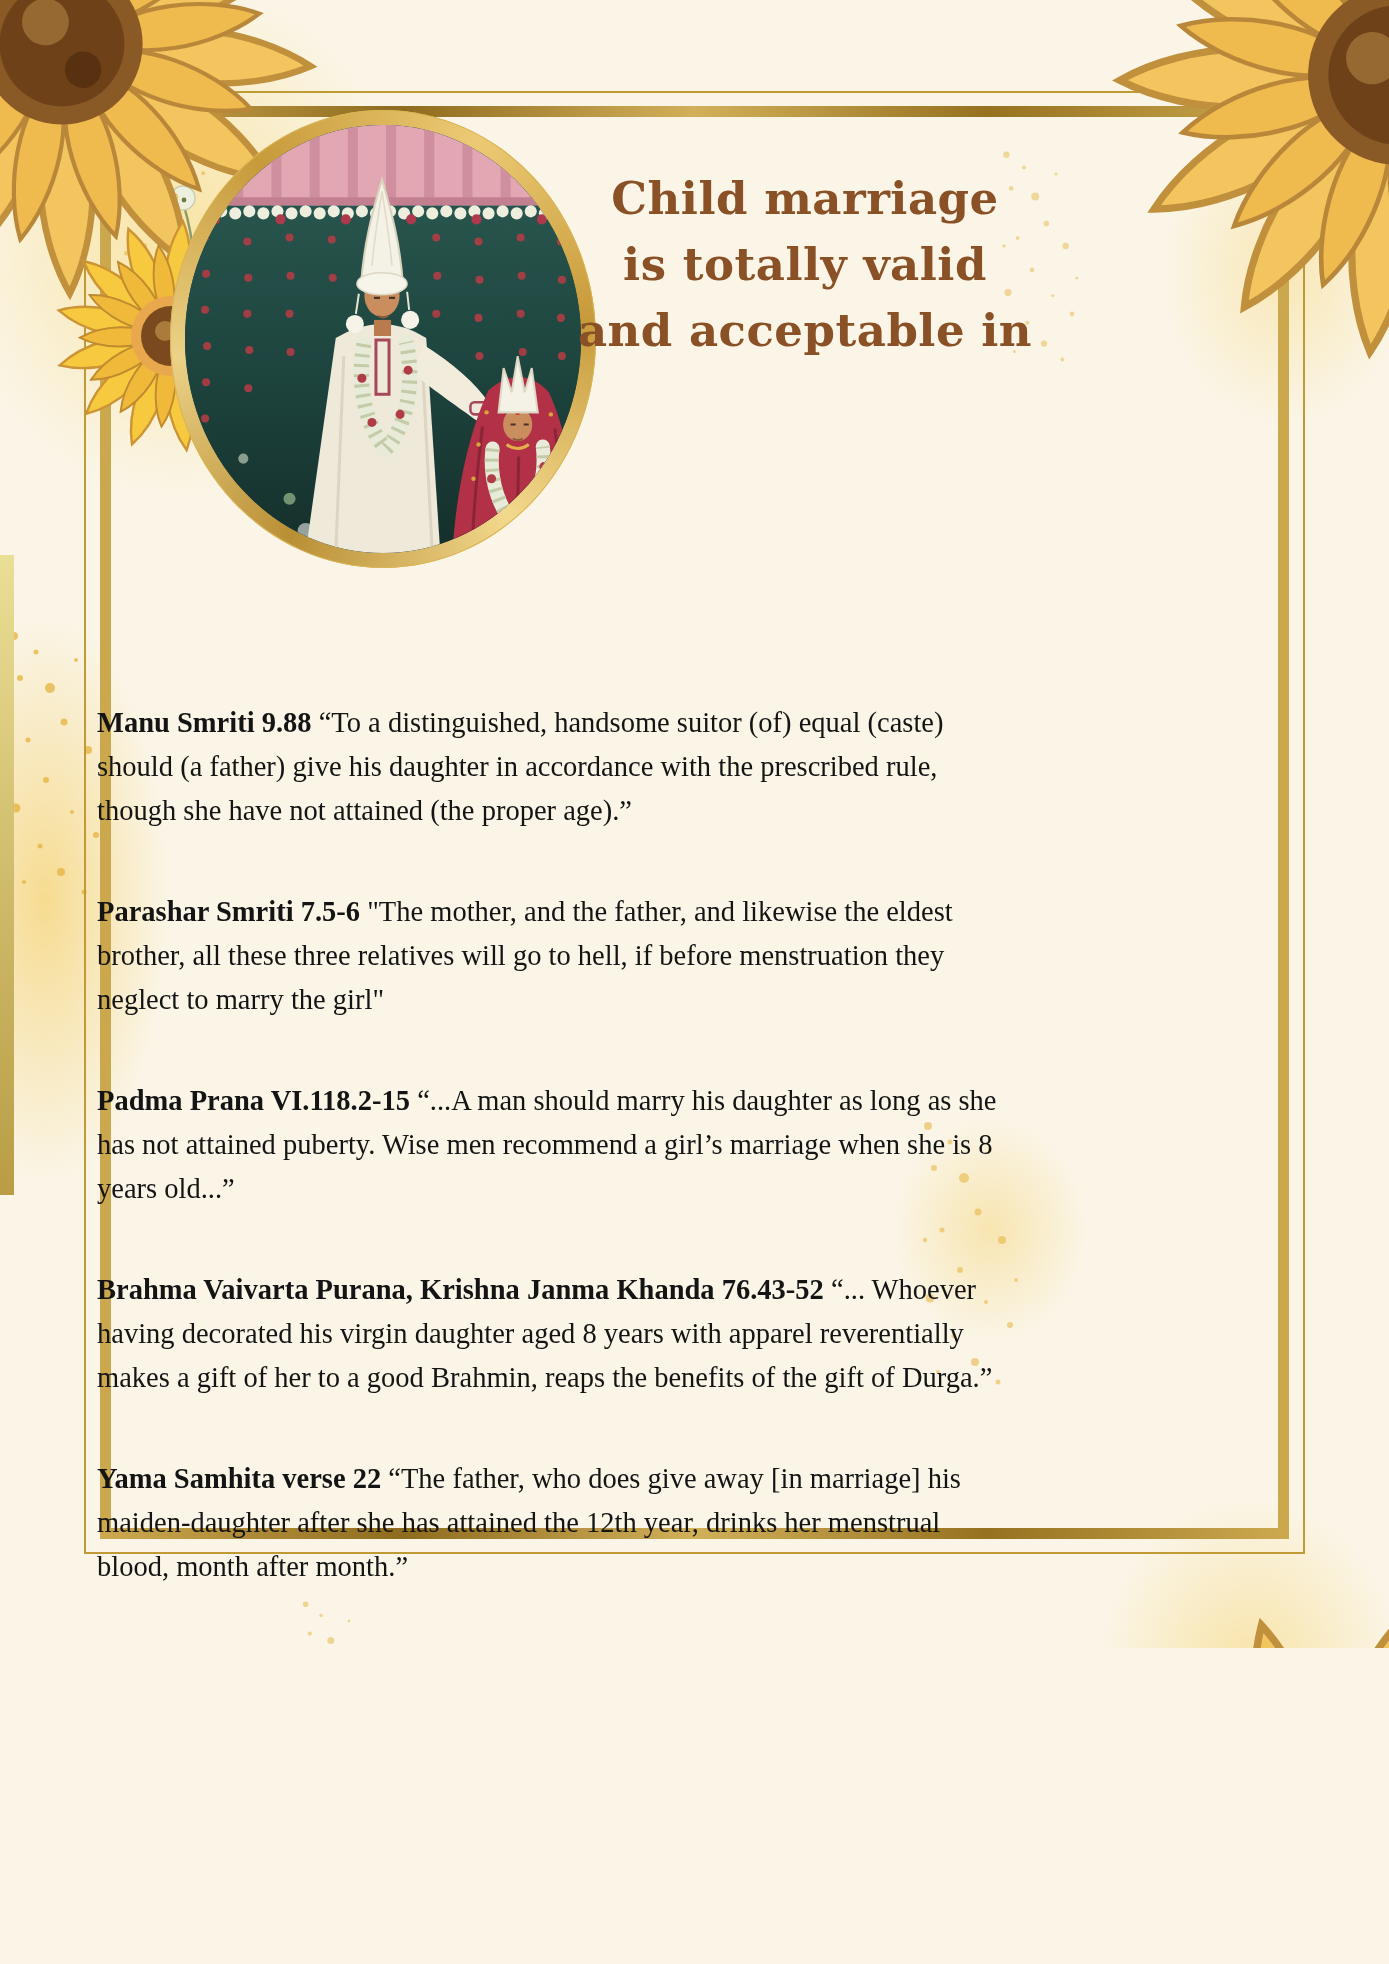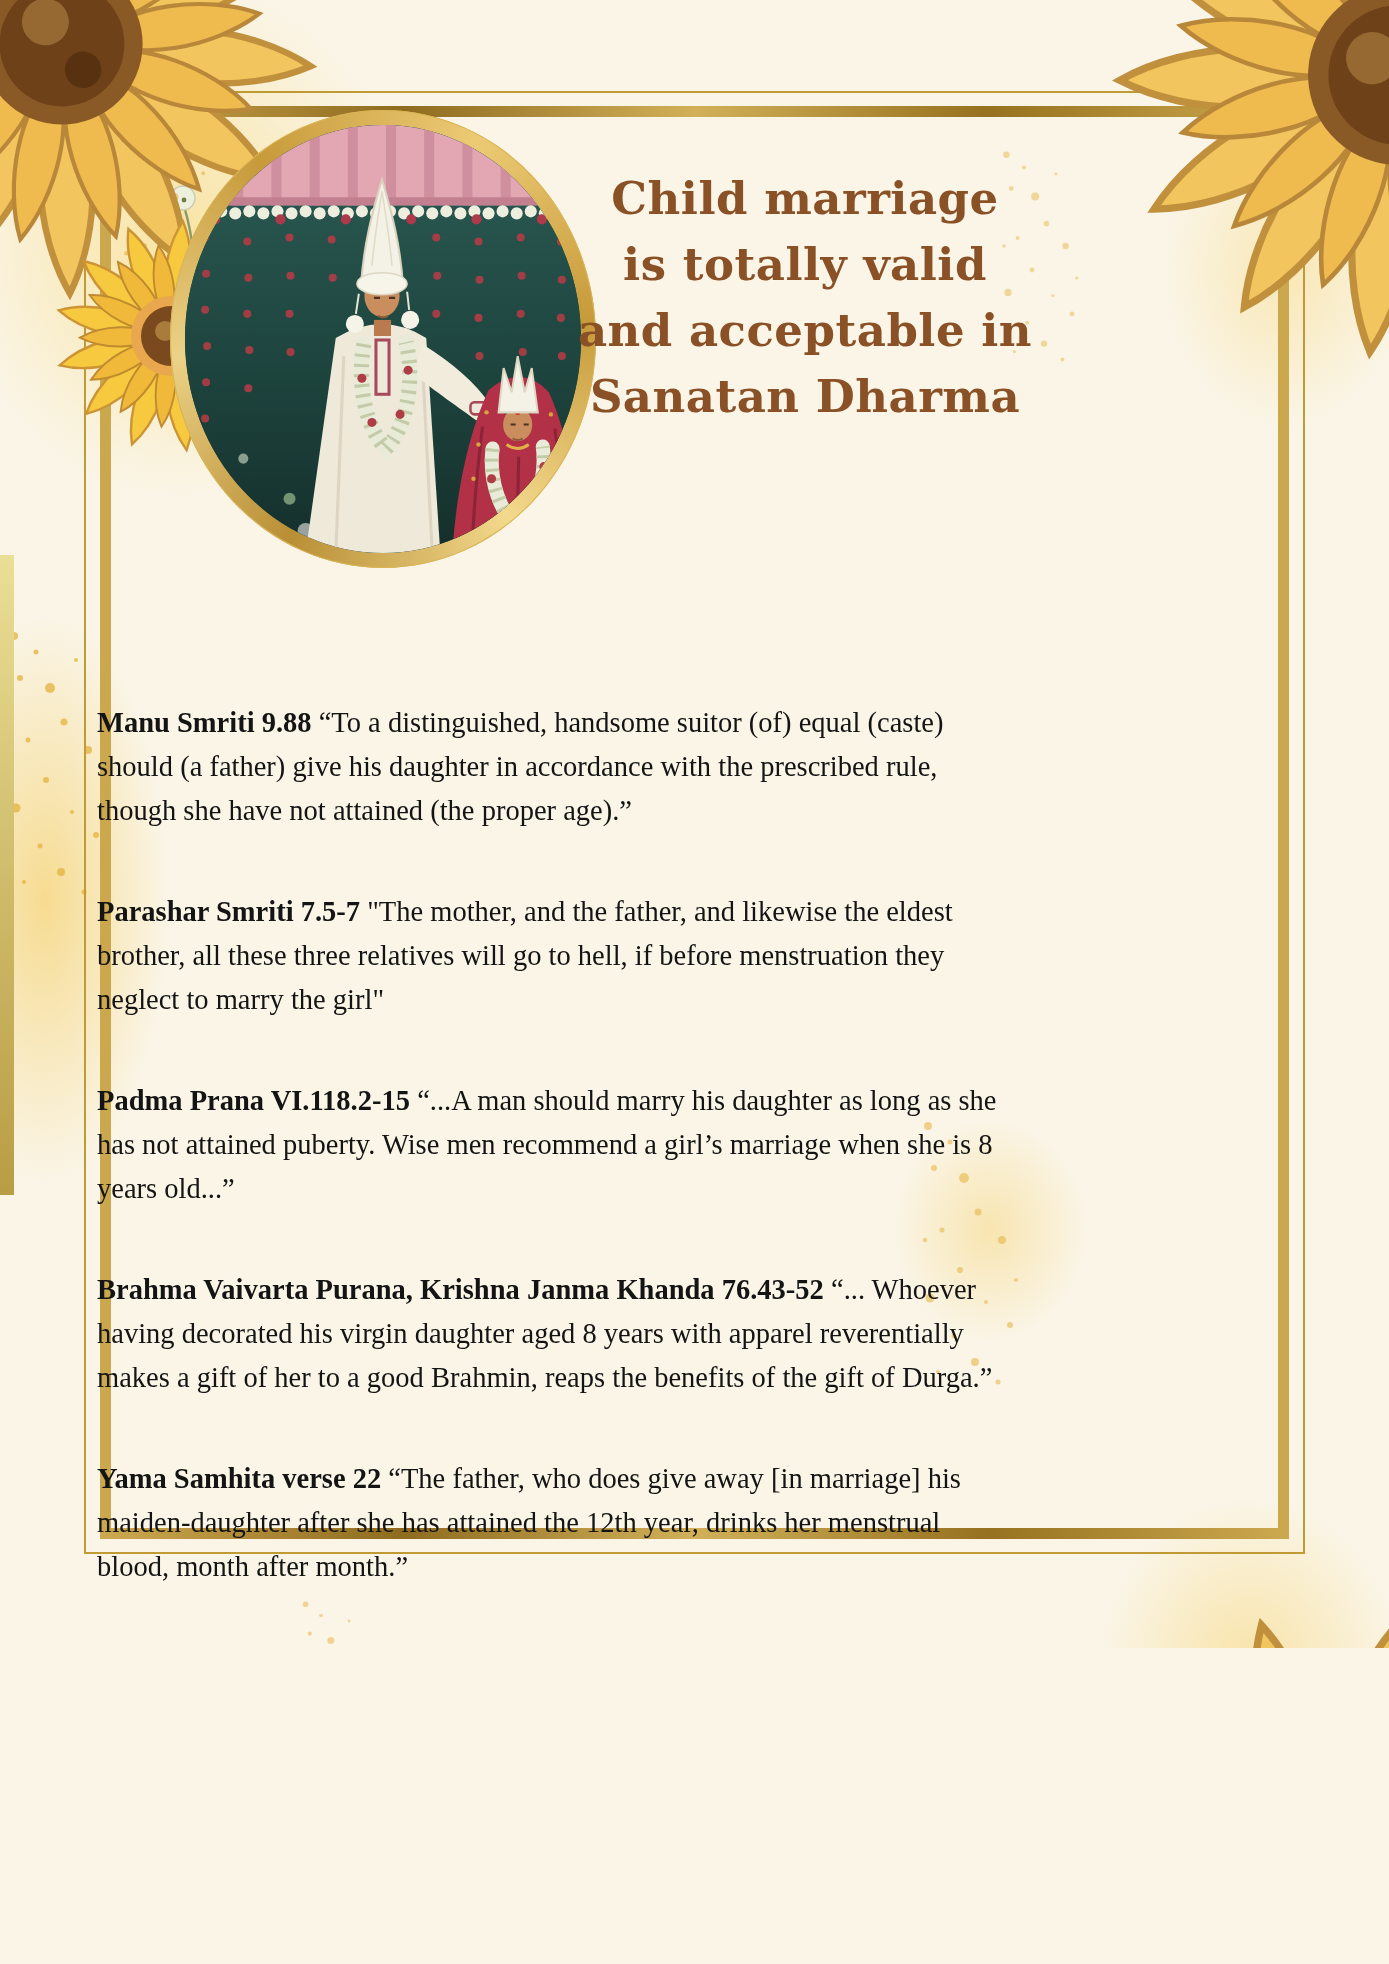--- a/index.html
+++ b/index.html
@@ -384,24 +384,23 @@
             <circle cx="357" cy="340" r="4.5" fill="#b03d45"></circle>
         </g>
       </svg>
     </div>
   </div>
 
   <div class="title">
     <div>Child marriage</div>
     <div>is totally valid</div>
     <div>and acceptable in</div>
-    <div>Sanatan Dharma</div>
   </div>
 
   <div class="content">
     <p><b>Manu Smriti 9.88</b><span> “To a distinguished, handsome suitor (of) equal (caste) should (a father) give his daughter in accordance with the prescribed rule, though she have not attained (the proper age).”</span></p>
-    <p><b>Parashar Smriti 7.5-7</b><span> "The mother, and the father, and likewise the eldest brother, all these three relatives will go to hell, if before menstruation they neglect to marry the girl"</span></p>
+    <p><b>Parashar Smriti 7.5-6</b><span> "The mother, and the father, and likewise the eldest brother, all these three relatives will go to hell, if before menstruation they neglect to marry the girl"</span></p>
     <p><b>Padma Prana VI.118.2-15</b><span> “...A man should marry his daughter as long as she has not attained puberty. Wise men recommend a girl’s marriage when she is 8 years old...”</span></p>
     <p><b>Brahma Vaivarta Purana, Krishna Janma Khanda 76.43-52</b><span> “... Whoever having decorated his virgin daughter aged 8 years with apparel reverentially makes a gift of her to a good Brahmin, reaps the benefits of the gift of Durga.”</span></p>
     <p><b>Yama Samhita verse 22</b><span> “The father, who does give away [in marriage] his maiden-daughter after she has attained the 12th year, drinks her menstrual blood, month after month.”</span></p>
   </div>
 
 </div>
 
 </body></html>

